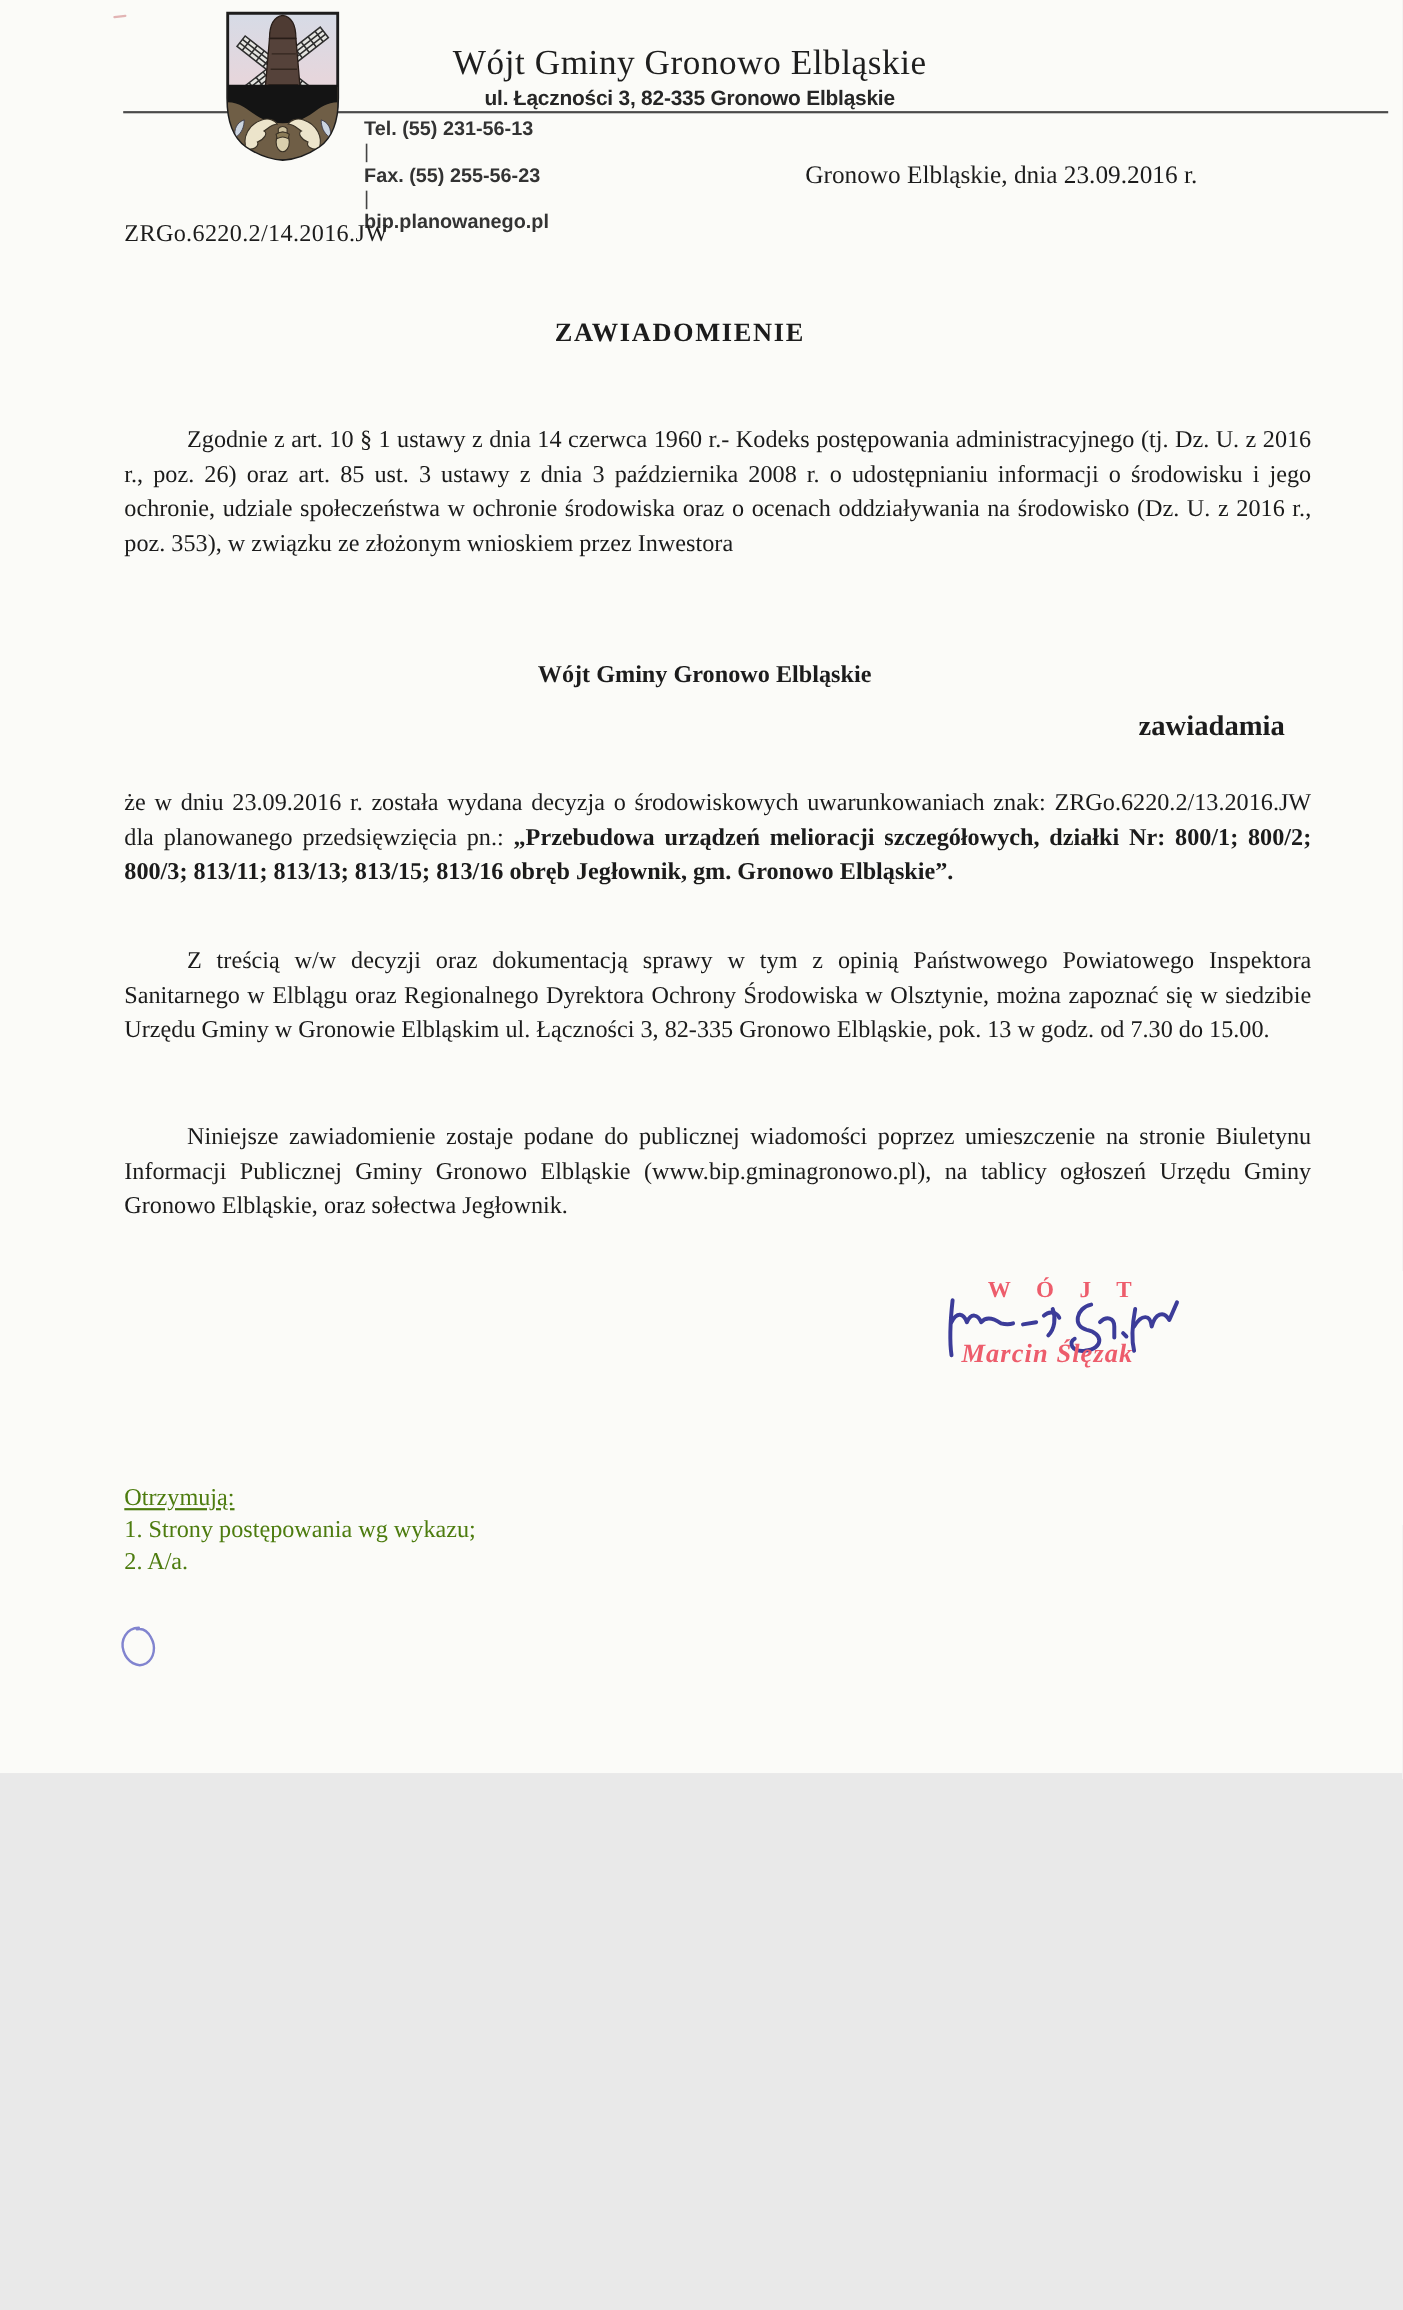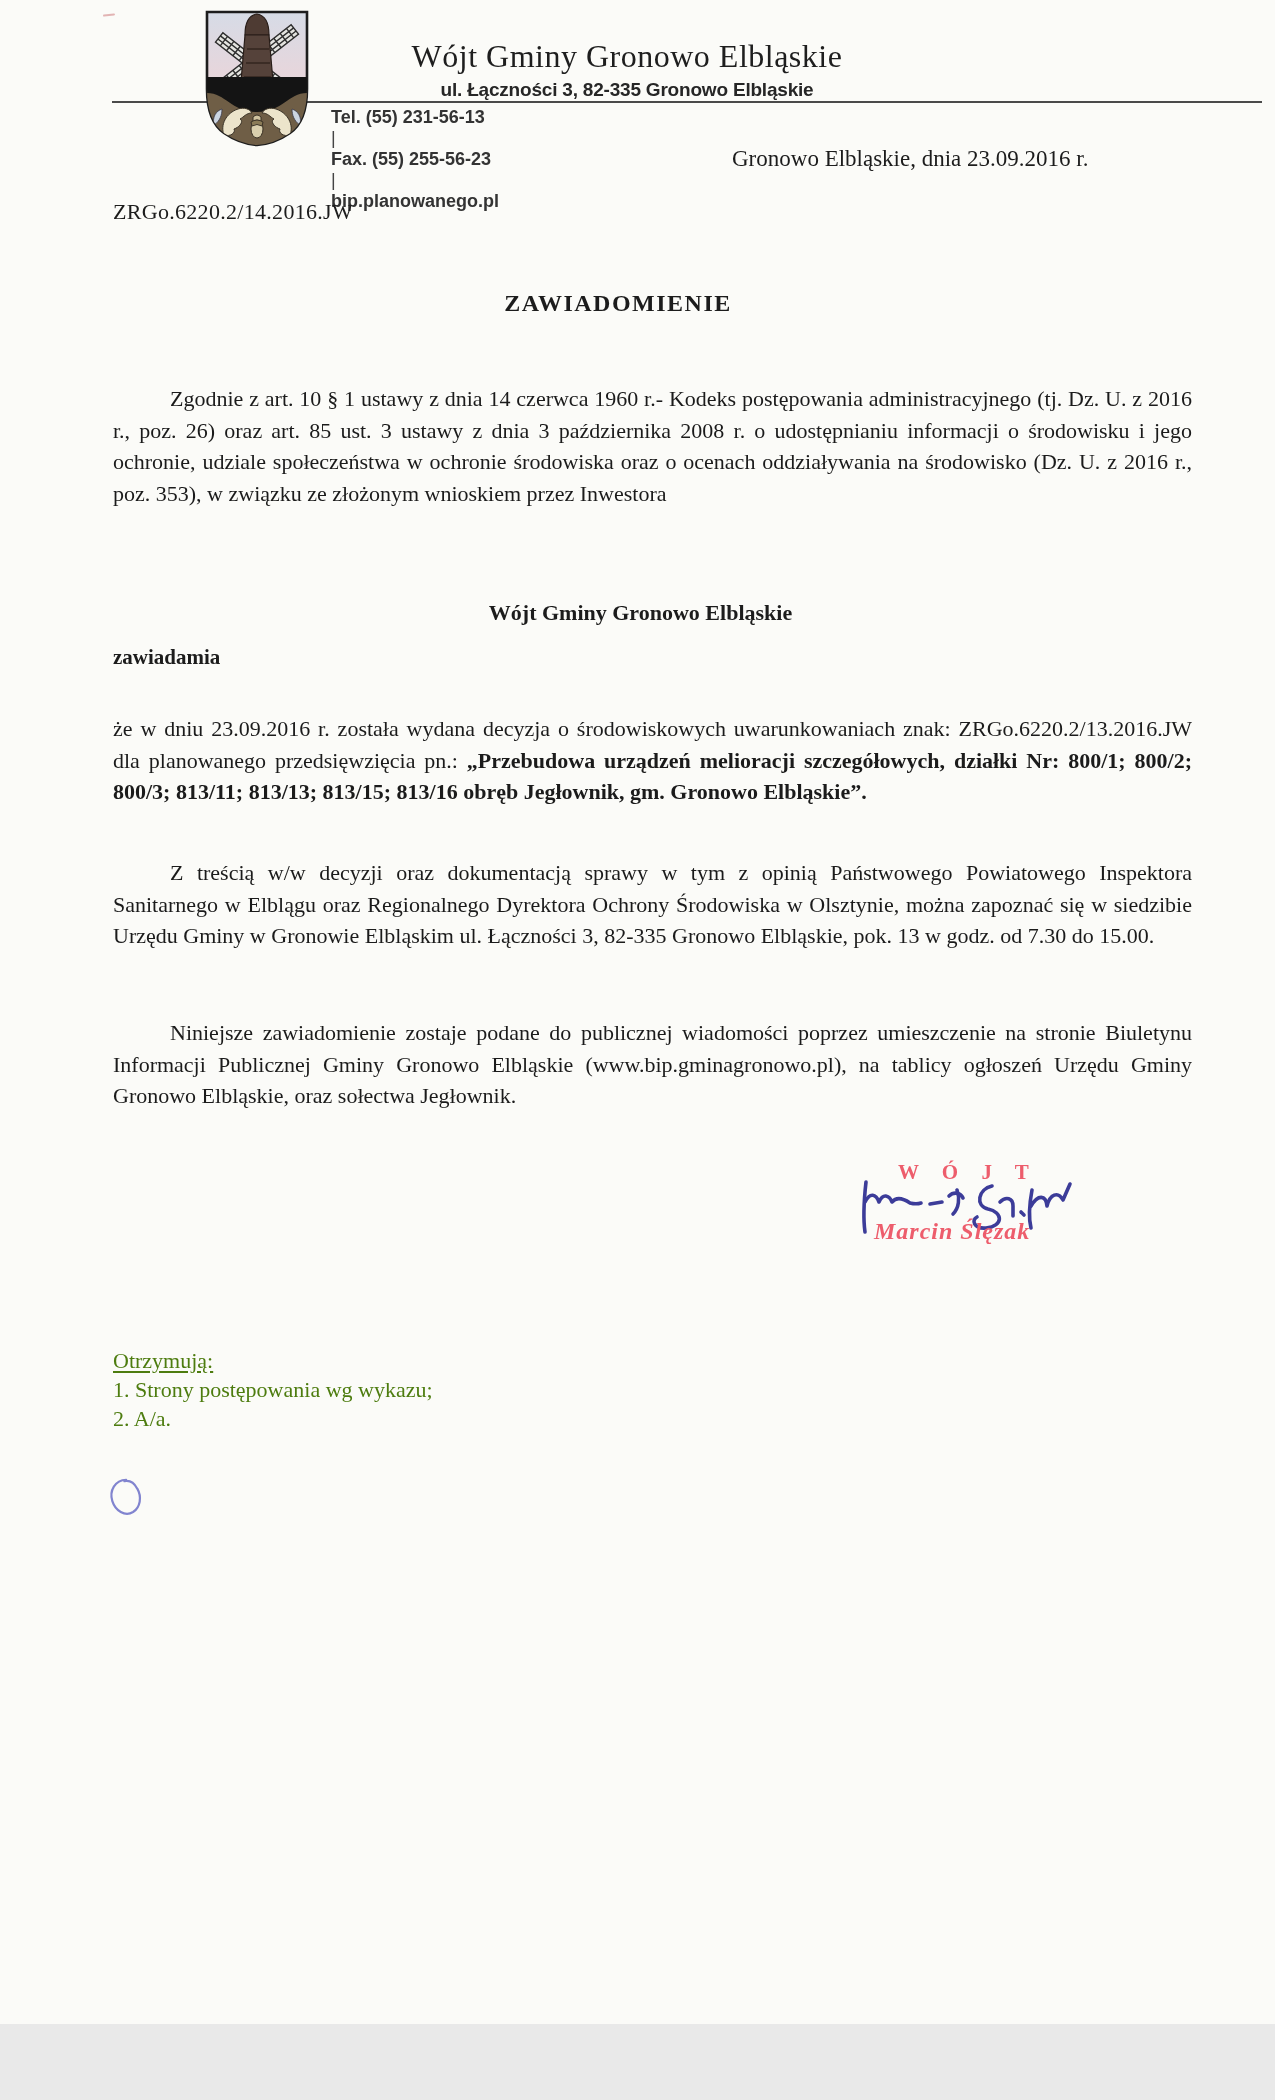--- a/index.html
+++ b/index.html
@@ -7,21 +7,21 @@
     --ink:#1c1c1c;
     --rule:#4a4a4a;
     --stamp-red:#ed5d6c;
     --signature-ink:#3c3c99;
     --pen-blue:#8184cf;
   }
   html,body{margin:0;padding:0;}
   body{background:#e9e9e9;}
   .page{
     position:relative;
-    width:1275px;height:2024px;
+    width:1275px;height:1612px;
     background:var(--paper);
     font-family:"Liberation Serif", serif;
     color:var(--ink);
     overflow:hidden;
   }
   .abs{position:absolute;}
 
   
   .header-rule{
     left:112px;top:101px;width:1150px;height:2px;
@@ -61,22 +61,22 @@
     font-size:22px;line-height:31.5px;
     text-align:justify;color:#1b1b1b;
   }
   .indent{text-indent:57px;}
   .para1{top:361px;}
   .heading-org{
     left:113px;top:600px;width:1055px;text-align:center;
     font-size:22px;font-weight:700;
   }
   .heading-verb{
-    left:113px;top:645px;width:1055px;text-align:left;
-    font-size:21px;font-weight:700;
+    left:113px;top:645px;width:1055px;text-align:right;
+    font-size:26px;font-weight:700;
   }
   .para2{top:691px;}
   .para2 .bold-run{font-weight:700;}
   .para3{top:835px;}
   .para4{top:995px;}
 
   
   .stamp-role{
     left:898px;top:1160px;
     font-size:21px;font-weight:700;letter-spacing:9px;

